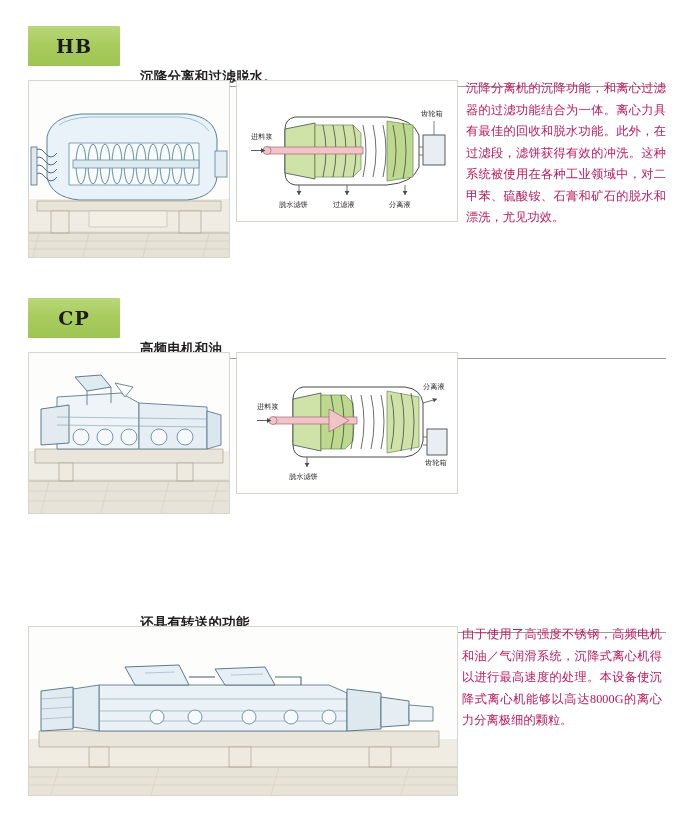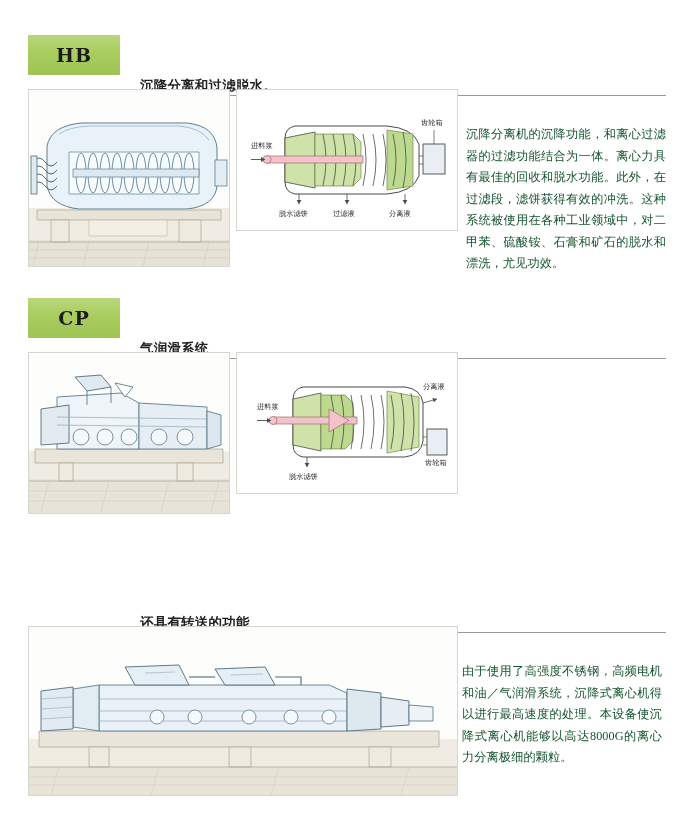--- a/index.html
+++ b/index.html
@@ -20,21 +20,21 @@
     width: 694px;
     height: 835px;
   }
 
   
   .section {
     position: absolute;
     left: 0;
     width: 694px;
   }
-  #section-hb { top: 35px; }
+  #section-hb { top: 26px; }
   #section-cp { top: 298px; }
   #section-hs { top: 572px; }
 
   
   .sec-head {
     position: relative;
     height: 46px;
     margin-left: 28px;
   }
   .code-badge {
@@ -90,24 +90,23 @@
     border: 1px solid #d6d6d0;
     overflow: hidden;
   }
   .fig svg { display: block; }
 
   .desc {
     position: absolute;
     top: 0;
     font-size: 12.2px;
     line-height: 21.5px;
-    color: #14532d;
+    color: #be185d;
     text-align: justify;
     letter-spacing: 0.1px;
-    margin-top: 37px;
   }
 
   
   #fig-hb-photo { left: 0;   top: 0; width: 200px; height: 176px; }
   #fig-hb-diag  { left: 208px; top: 0; width: 220px; height: 140px; }
   #desc-hb      { left: 438px; top: -2px; width: 200px; }
 
   
   #fig-cp-photo { left: 0;   top: 0; width: 200px; height: 160px; }
   #fig-cp-diag  { left: 208px; top: 0; width: 220px; height: 140px; }
@@ -251,21 +250,21 @@
     </div>
   </div>
 
   <div class="section" id="section-cp">
 
     <div class="sec-head">
       <div class="code-badge">
         <span class="code-text">CP</span>
       </div>
       <div class="sec-title">
-        <div>气润滑系统</div>
+        <div>高频电机和油</div>
         <div>进行有效分离。</div>
       </div>
     </div>
 
     <div class="hrule" style="top:60px"></div>
 
     <div class="sec-body" style="height:170px; margin-top:8px">
 
       <div class="fig" id="fig-cp-photo">
         <svg width="200" height="160" viewBox="0 0 200 160" xmlns="http://www.w3.org/2000/svg">

